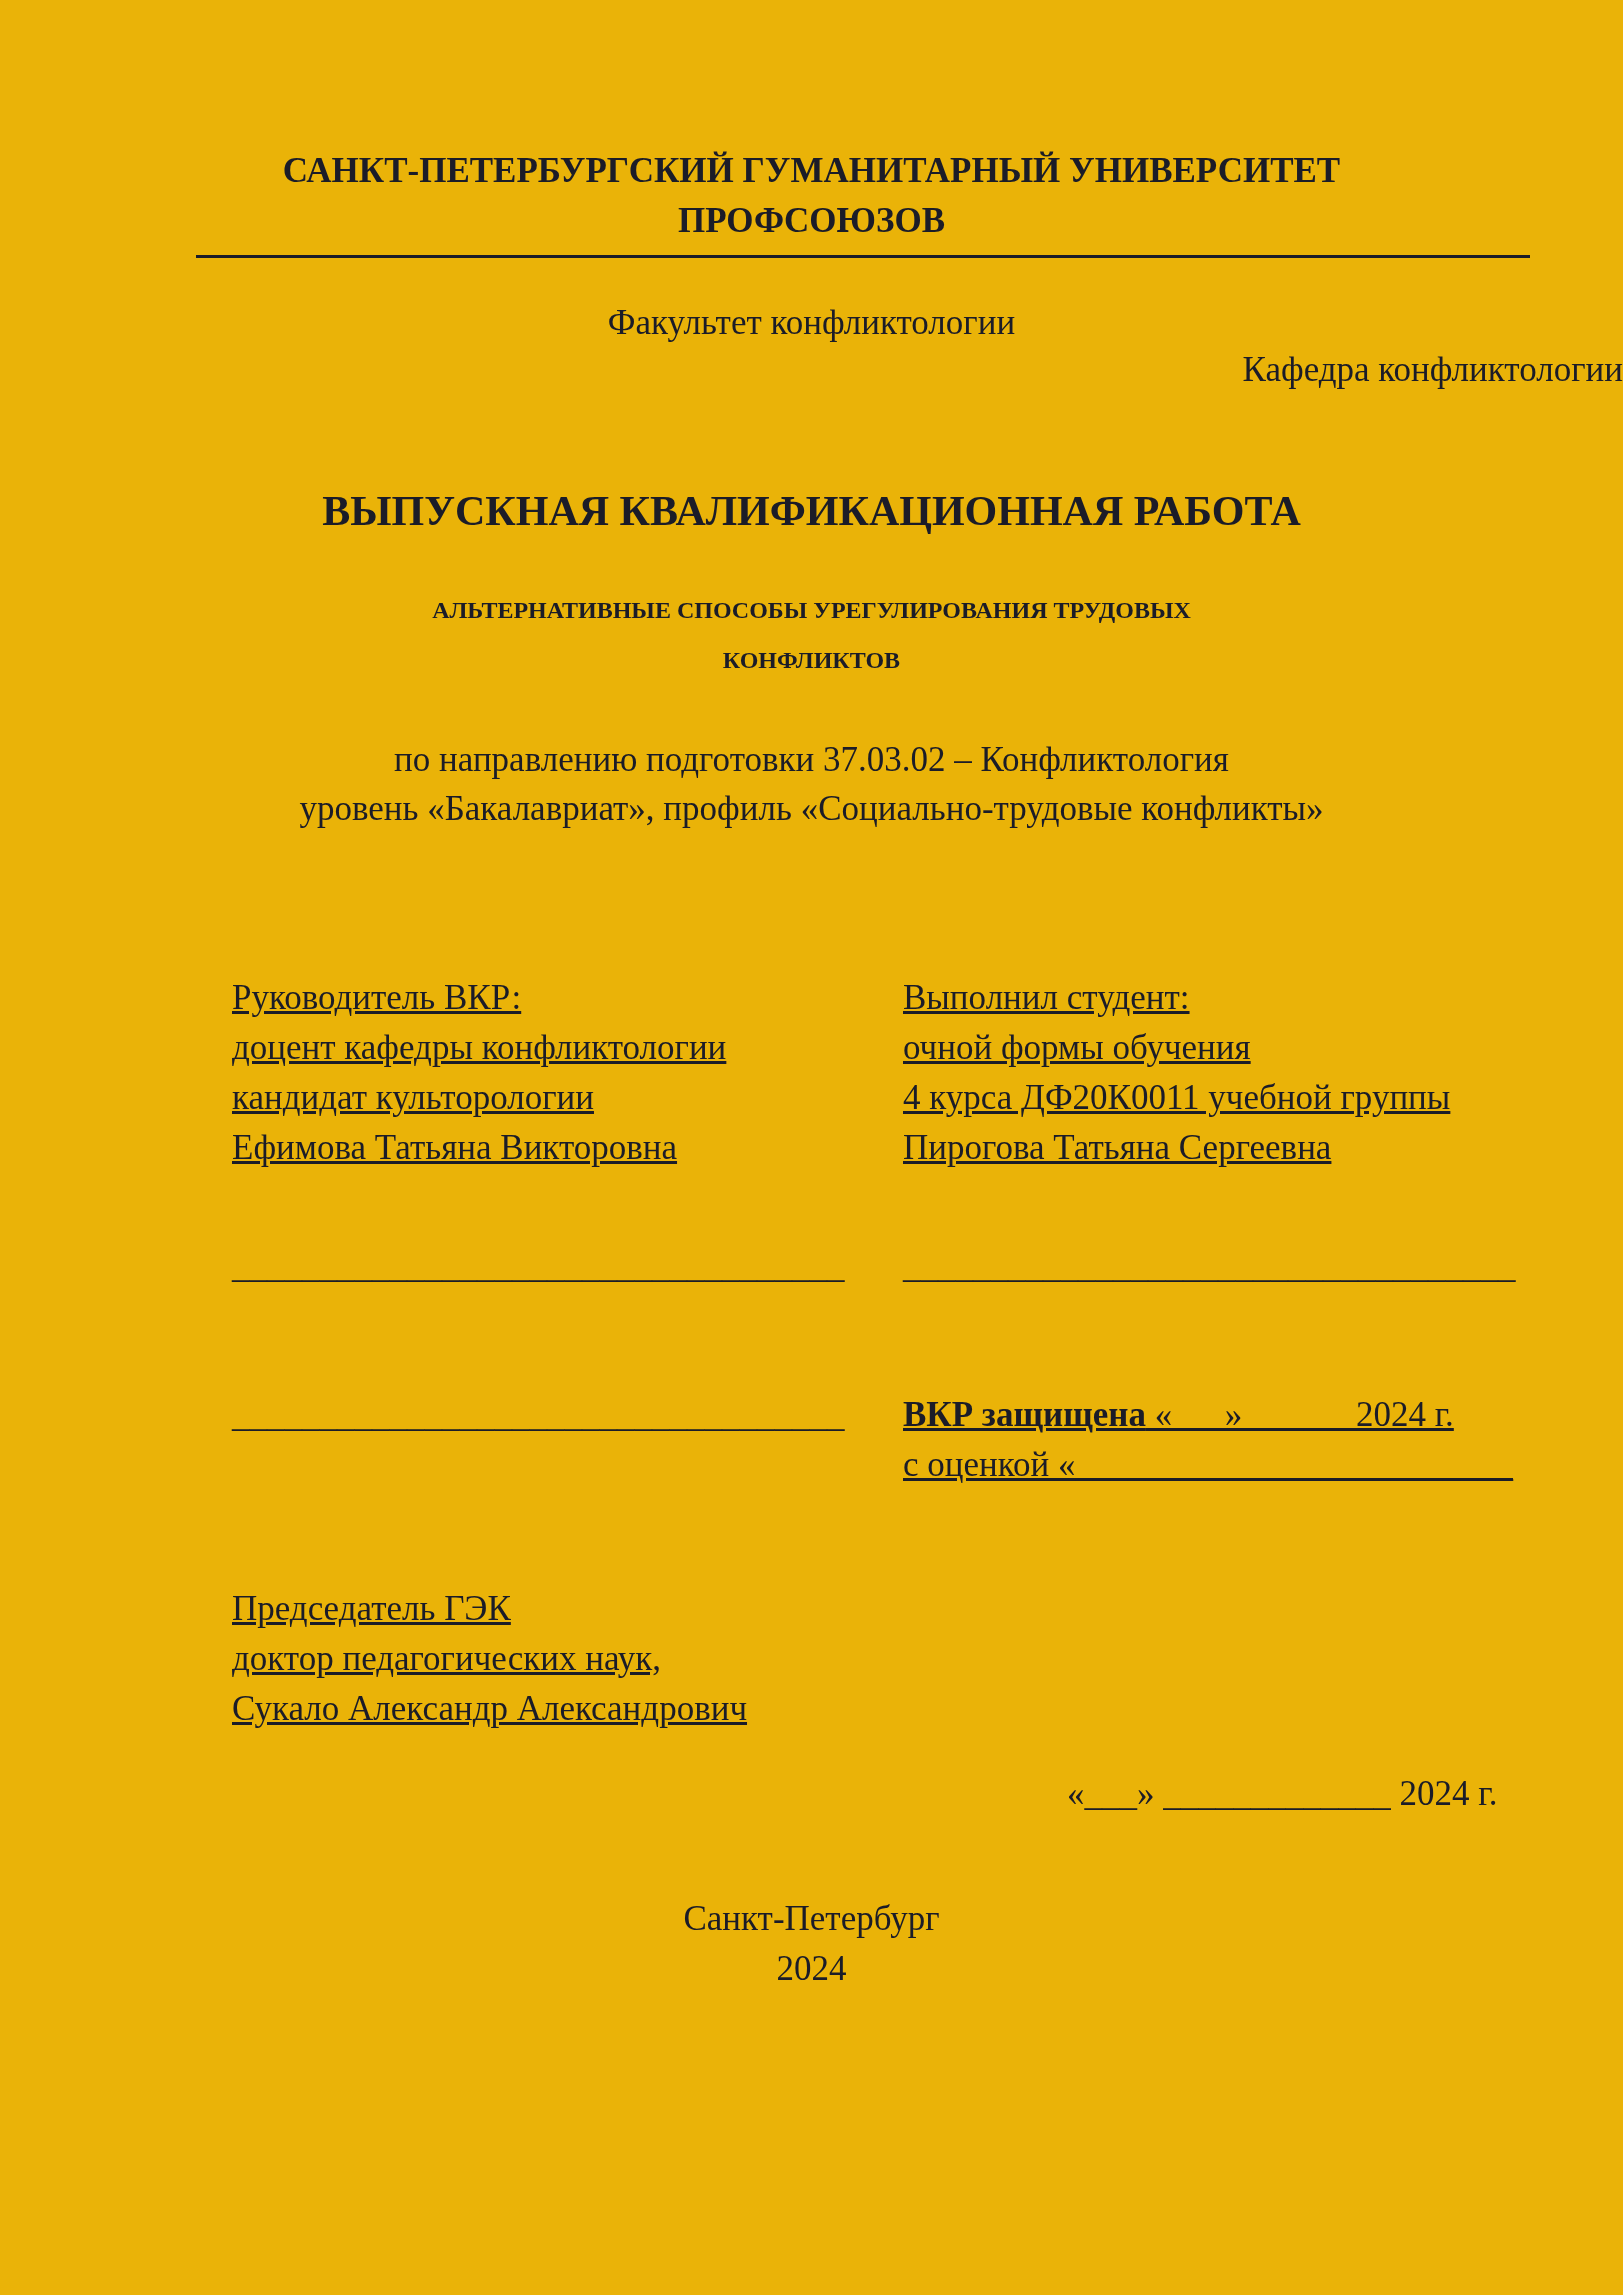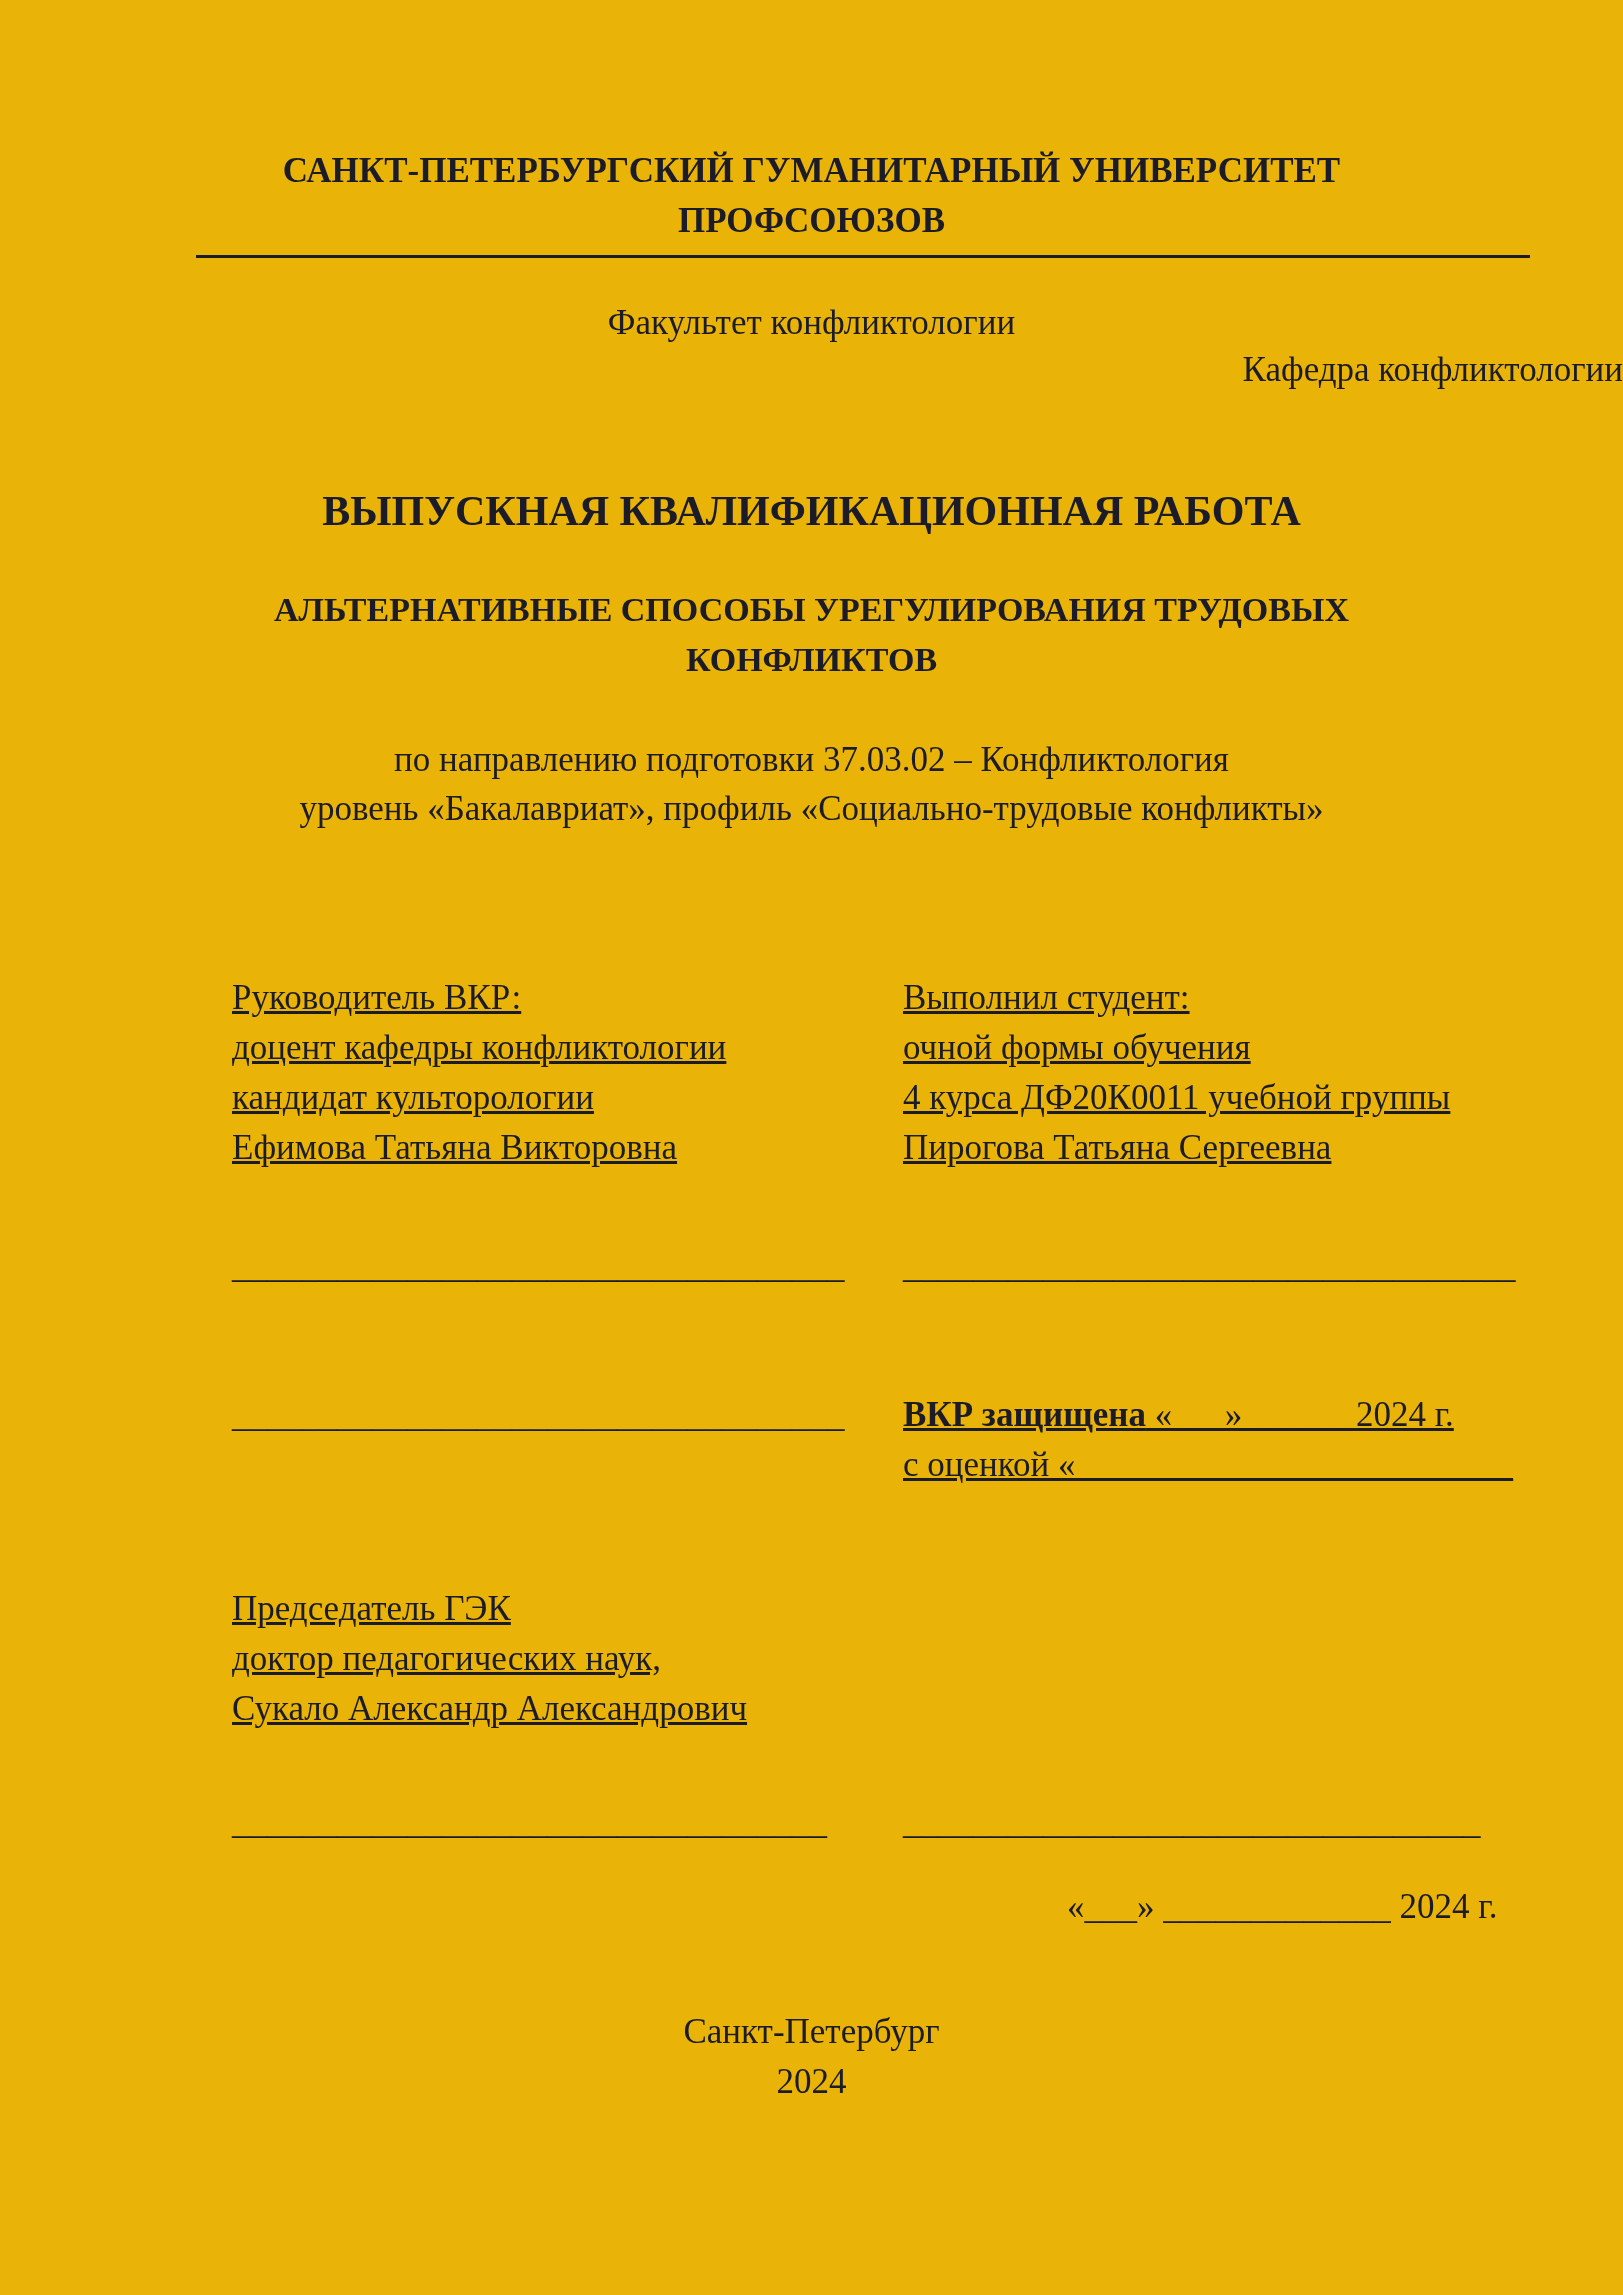--- a/index.html
+++ b/index.html
@@ -15,21 +15,21 @@
     line-height: 50px;
     padding-top: 146px;
     overflow: hidden;
   }
   .bold { font-weight: bold; }
   .university { font-weight: bold; font-size: 35px; line-height: 50px; text-align: center; }
   .rule { margin: 9.4px 93px 0 196px; border-top: 3.9px solid #1b1c28; height: 0; }
   .faculty { margin-top: 41px; line-height: 47px; text-align: center; }
   .department { line-height: 47px; text-align: right; }
   .work-type { margin-top: 93px; font-weight: bold; font-size: 42px; text-align: center; }
-  .title { margin-top: 49px; font-weight: bold; font-size: 34px; text-align: center; }
+  .title { margin-top: 49px; font-weight: bold; font-size: 24px; text-align: center; }
   .program { margin-top: 50px; line-height: 49px; text-align: center; }
   .cols {
     display: grid;
     grid-template-columns: 671px 1fr;
     padding-left: 232px;
     padding-right: 106px;
   }
   .block1 { margin-top: 140px; }
   .sig-row1 { margin-top: 68px; }
   .defense { margin-top: 99px; }
@@ -98,24 +98,20 @@
 
   <div class="cols block2">
     <div>
       <div class="line"></div>
       <div class="line">Председатель ГЭК</div>
       <div class="line">доктор педагогических наук,</div>
       <div class="line">Сукало Александр Александрович</div>
     </div>
   </div>
 
-  <div class="cols sig-row2">
-    <div class="sig">__________________________________</div>
-    <div class="sig">_________________________________</div>
-  </div>
 
   <div class="cols date-row">
     <div></div>
     <div class="date-cell">«___» _____________ 2024 г.</div>
   </div>
 
   <footer class="footer">
     <div>Санкт-Петербург</div>
     <div>2024</div>
   </footer>

